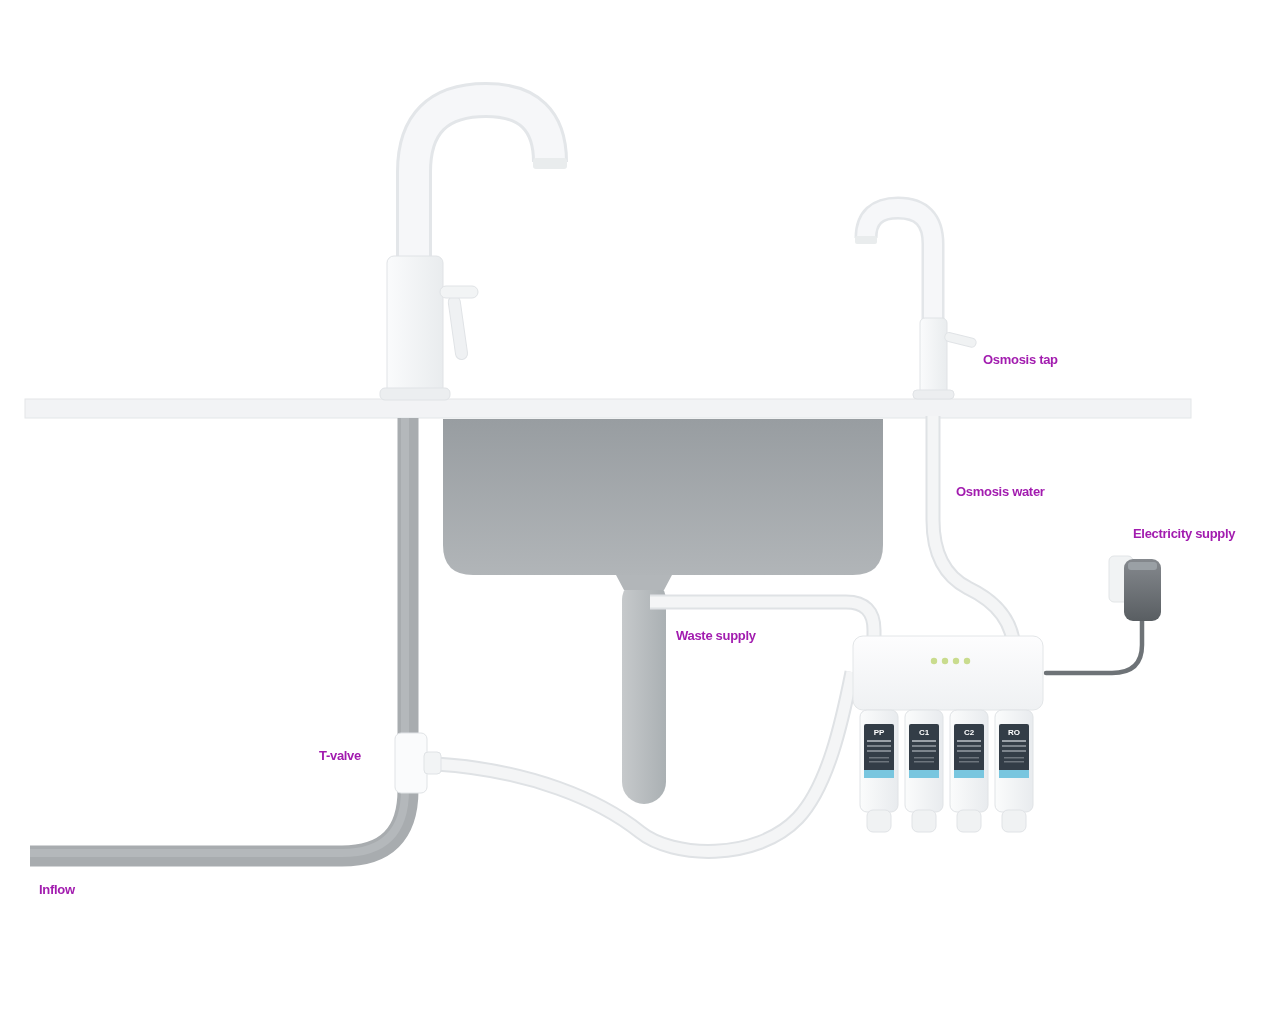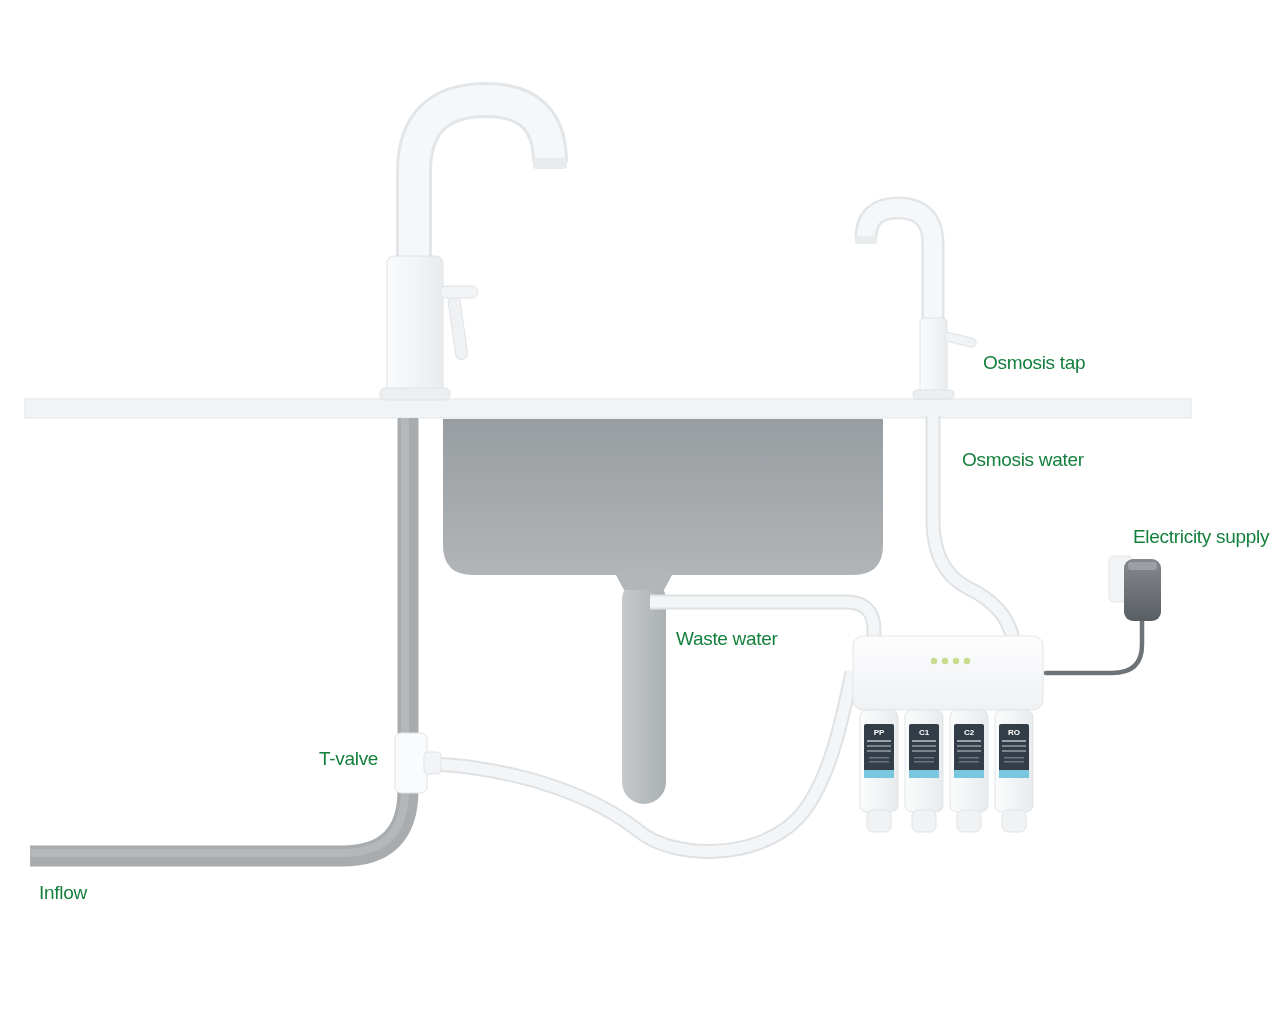--- a/index.html
+++ b/index.html
@@ -2,24 +2,24 @@
 <html><head>
 <meta charset="utf-8">
 <style>
   * { margin:0; padding:0; box-sizing:border-box; }
   html,body { background:#ffffff; }
   body { font-family:"Liberation Sans", sans-serif; }
   .canvas { position:relative; width:1280px; height:1016px; background:#ffffff; overflow:hidden; }
   .canvas > svg { position:absolute; left:0; top:0; }
   .label {
     position:absolute;
-    font-weight:400;
-    font-size:19px;
+    font-weight:700;
+    font-size:13px;
     letter-spacing:-0.3px;
-    color:#15803d;
+    color:#a21caf;
     white-space:nowrap;
   }
   svg text.sticker-label {
     font-family:"Liberation Sans", sans-serif;
     font-size:8px;
     font-weight:700;
     fill:#ffffff;
   }
 </style>
 </head>
@@ -183,19 +183,19 @@
     </g>
 
     <g>
       <rect x="1109" y="556" width="24" height="46" rx="5" fill="#f1f3f4" stroke="#e2e5e7"></rect>
       <rect x="1124" y="559" width="37" height="62" rx="9" fill="url(#gPlug)"></rect>
       <rect x="1128" y="562" width="29" height="8" rx="3" fill="#9aa0a5"></rect>
     </g>
   </svg>
 
   <div class="label" style="left:983px; top:352px;">Osmosis tap</div>
-  <div class="label" style="left:956px; top:449px;margin-left:6px;">Osmosis water</div>
+  <div class="label" style="left:956px; top:484px;">Osmosis water</div>
   <div class="label" style="left:1133px; top:526px;">Electricity supply</div>
-  <div class="label" style="left:676px; top:628px;">Waste water</div>
+  <div class="label" style="left:676px; top:628px;">Waste supply</div>
   <div class="label" style="left:319px; top:748px;">T-valve</div>
   <div class="label" style="left:39px; top:882px;">Inflow</div>
 
 </div>
 
 </body></html>

